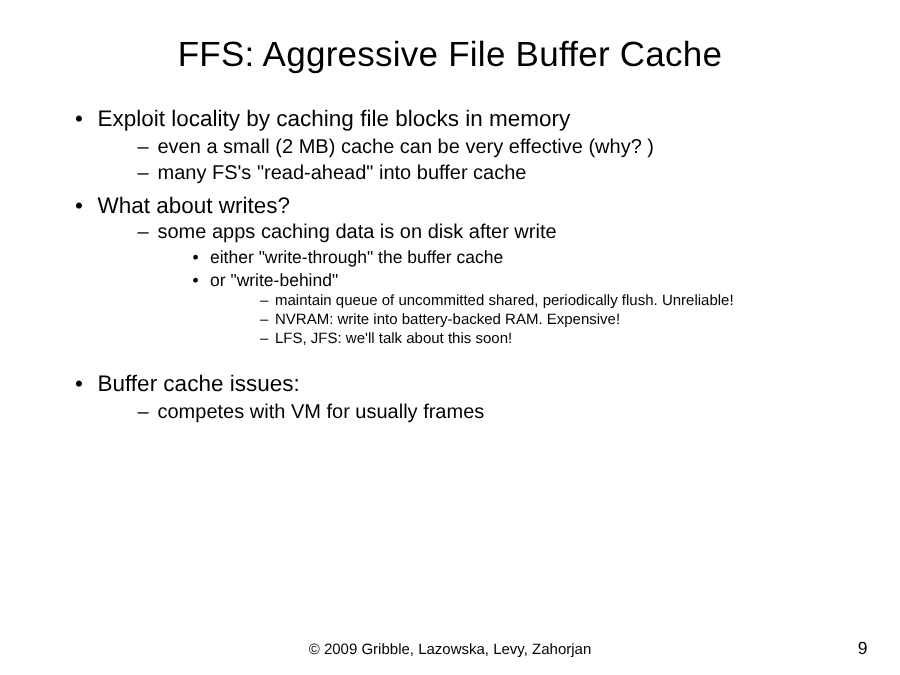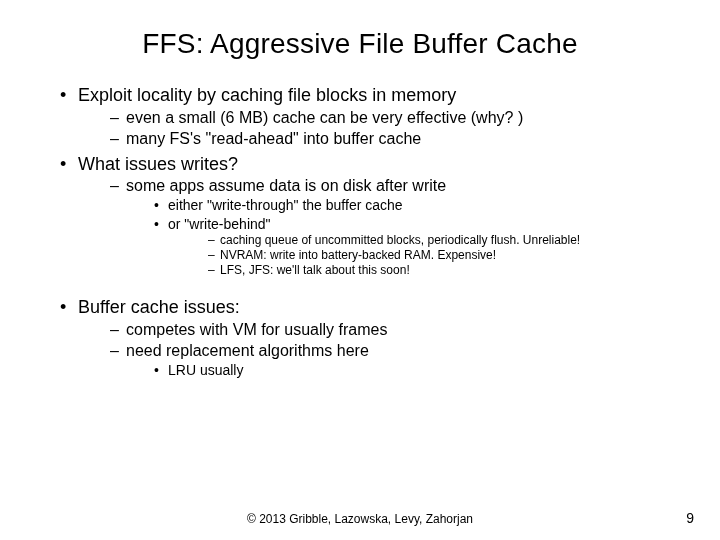--- a/index.html
+++ b/index.html
@@ -62,60 +62,54 @@
 </head>
 <body>
 
 <div class="slide">
   <h1 class="title">FFS:  Aggressive File Buffer Cache</h1>
 
   <ul class="lvl1">
     <li>
       <span>Exploit locality by caching file blocks in memory</span>
       <ul class="lvl2">
-        <li>even a small (6 MB) cache can be very effective (why? )</li>
+        <li>even a small (2 MB) cache can be very effective (why? )</li>
         <li>many FS's "read-ahead" into buffer cache</li>
       </ul>
     </li>
 
     <li>
-      <span>What issues writes?</span>
+      <span>What about writes?</span>
       <ul class="lvl2">
         <li>
-          <span>some apps assume data is on disk after write</span>
+          <span>some apps caching data is on disk after write</span>
           <ul class="lvl3">
             <li>either "write-through" the buffer cache</li>
             <li>
               <span>or "write-behind"</span>
               <ul class="lvl4">
-                <li>caching queue of uncommitted blocks, periodically flush.  Unreliable!</li>
+                <li>maintain queue of uncommitted shared, periodically flush.  Unreliable!</li>
                 <li>NVRAM: write into battery-backed RAM.  Expensive!</li>
                 <li>LFS, JFS: we'll talk about this soon!</li>
               </ul>
             </li>
           </ul>
         </li>
       </ul>
     </li>
   </ul>
 
   <div class="gap"></div>
 
   <ul class="lvl1">
     <li>
       <span>Buffer cache issues:</span>
       <ul class="lvl2">
         <li>
           <span>competes with VM for usually frames</span>
         </li>
-        <li>
-          <span>need replacement algorithms here</span>
-          <ul class="lvl3">
-            <li>LRU usually</li>
-          </ul>
-        </li>
       </ul>
     </li>
   </ul>
 
-  <div class="footer">© 2013 Gribble, Lazowska, Levy, Zahorjan</div>
+  <div class="footer">© 2009 Gribble, Lazowska, Levy, Zahorjan</div>
   <div class="pagenum">9</div>
 </div>
 
 </body></html>

